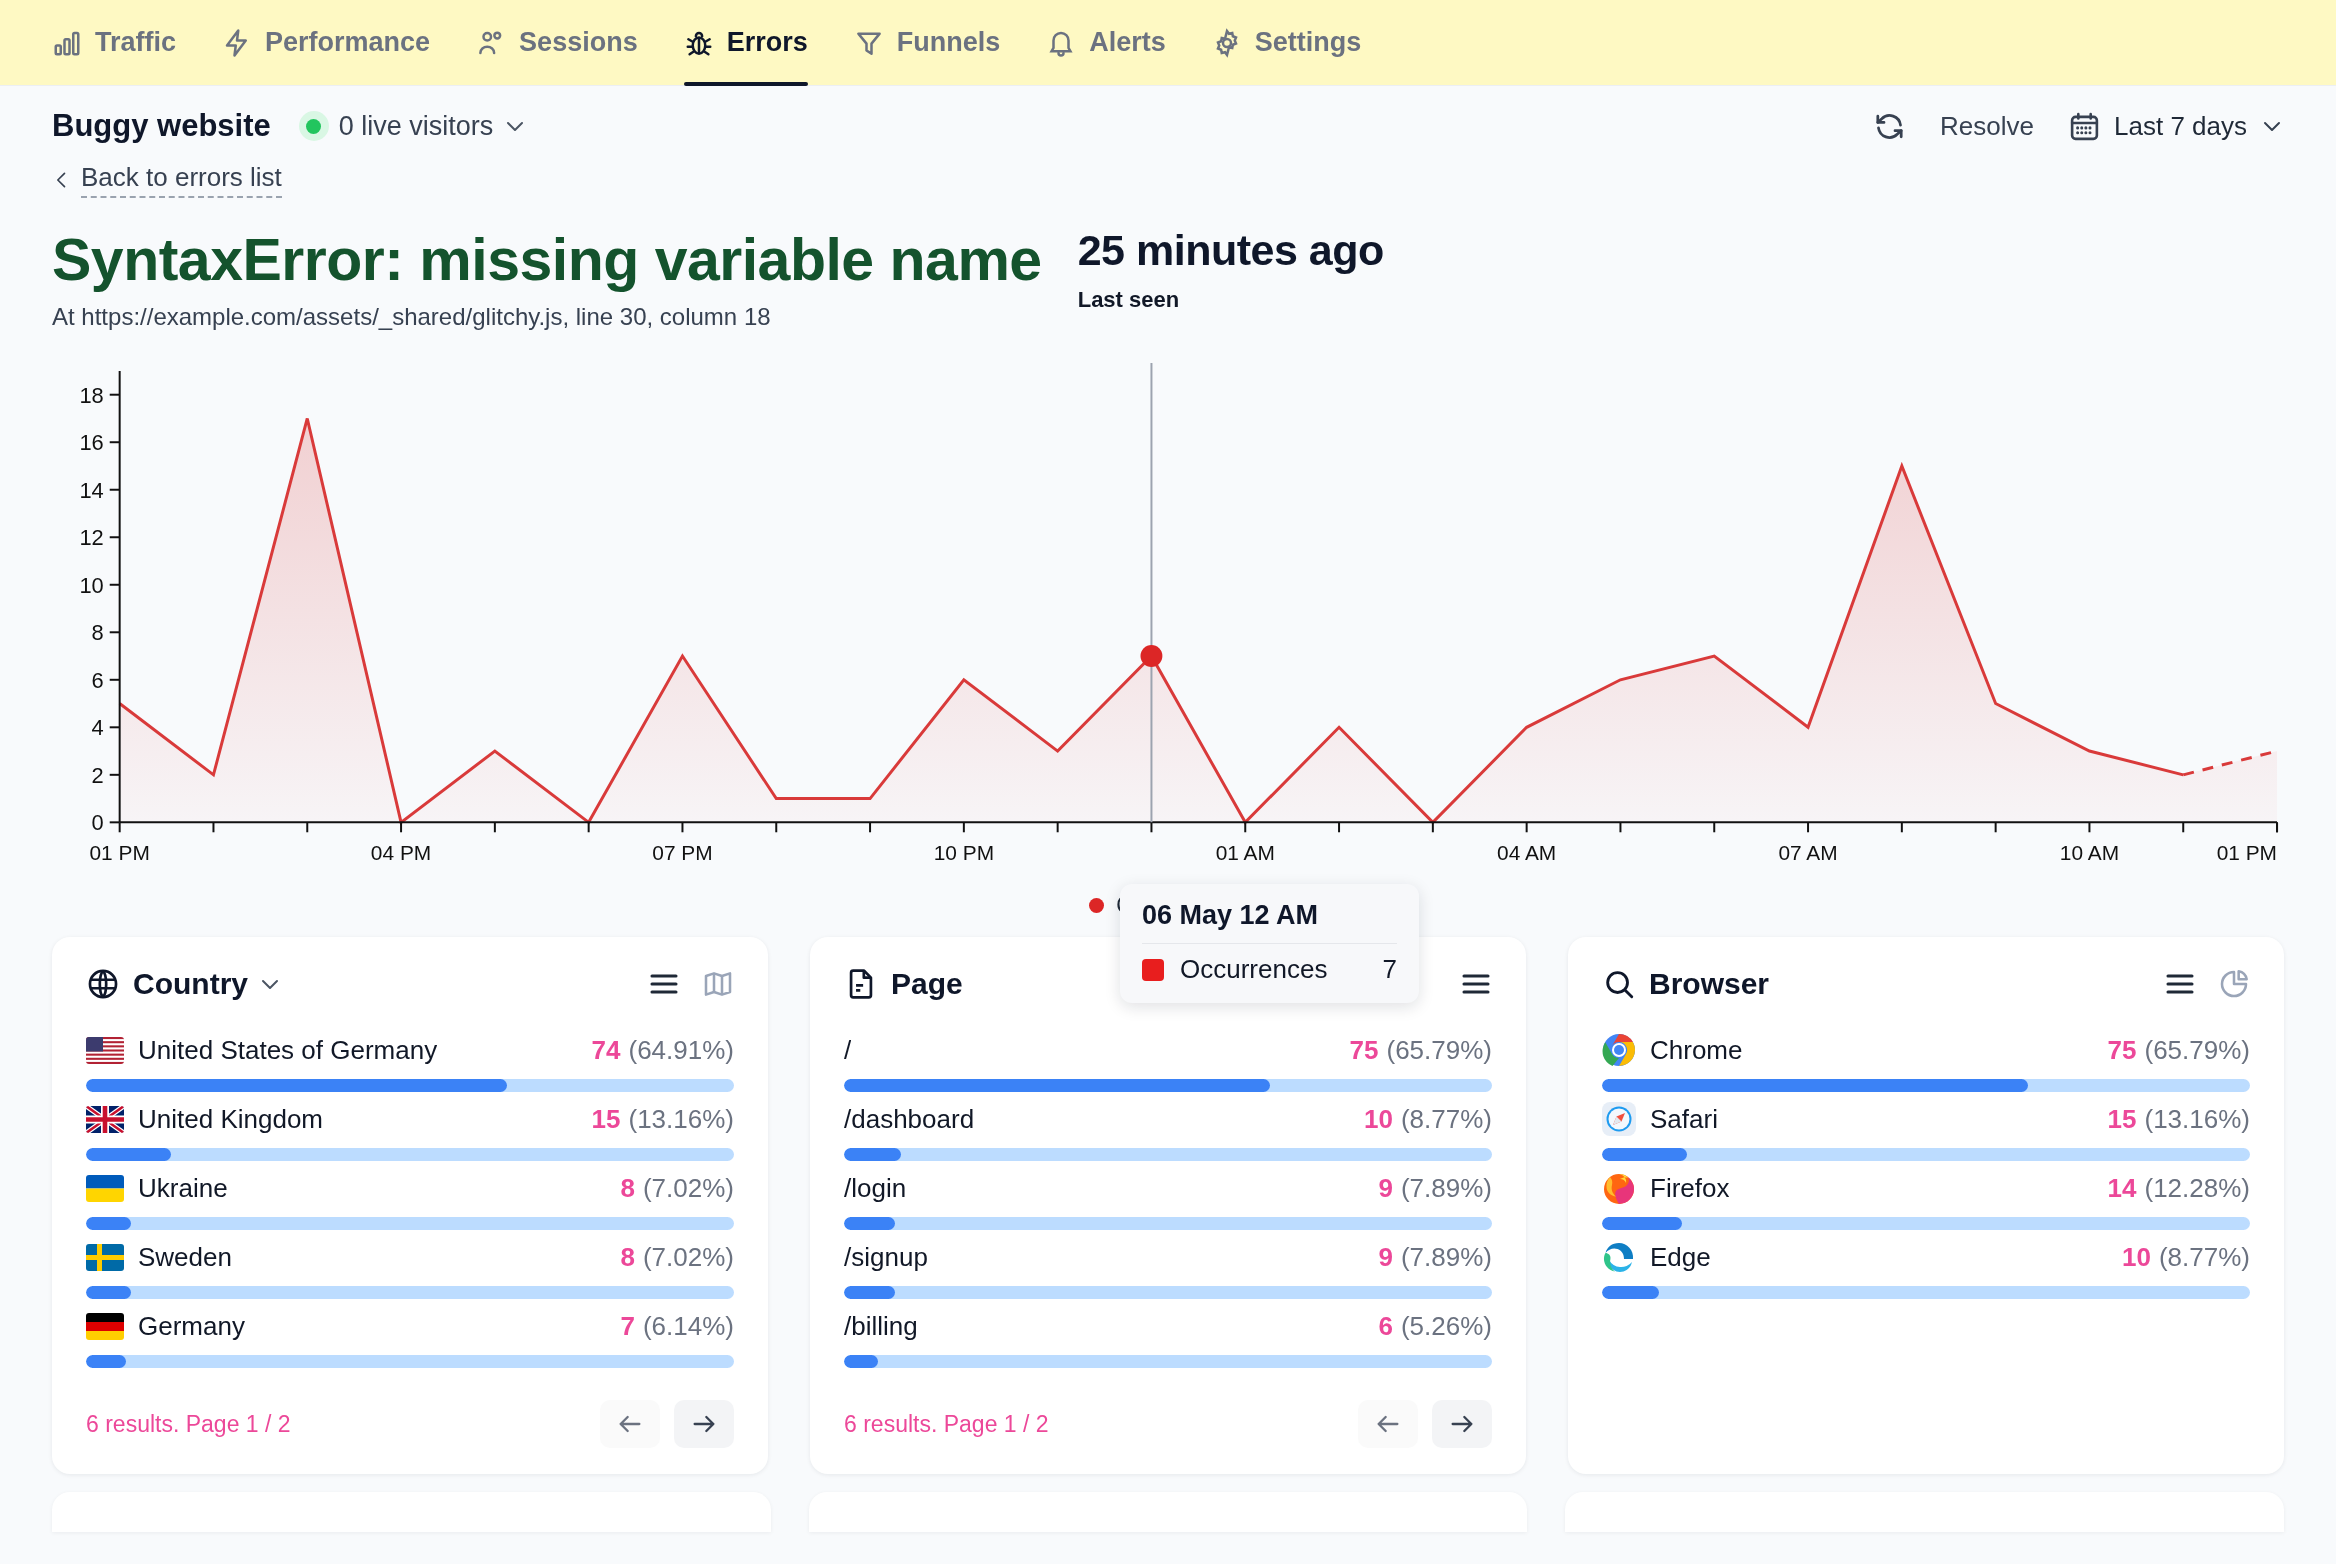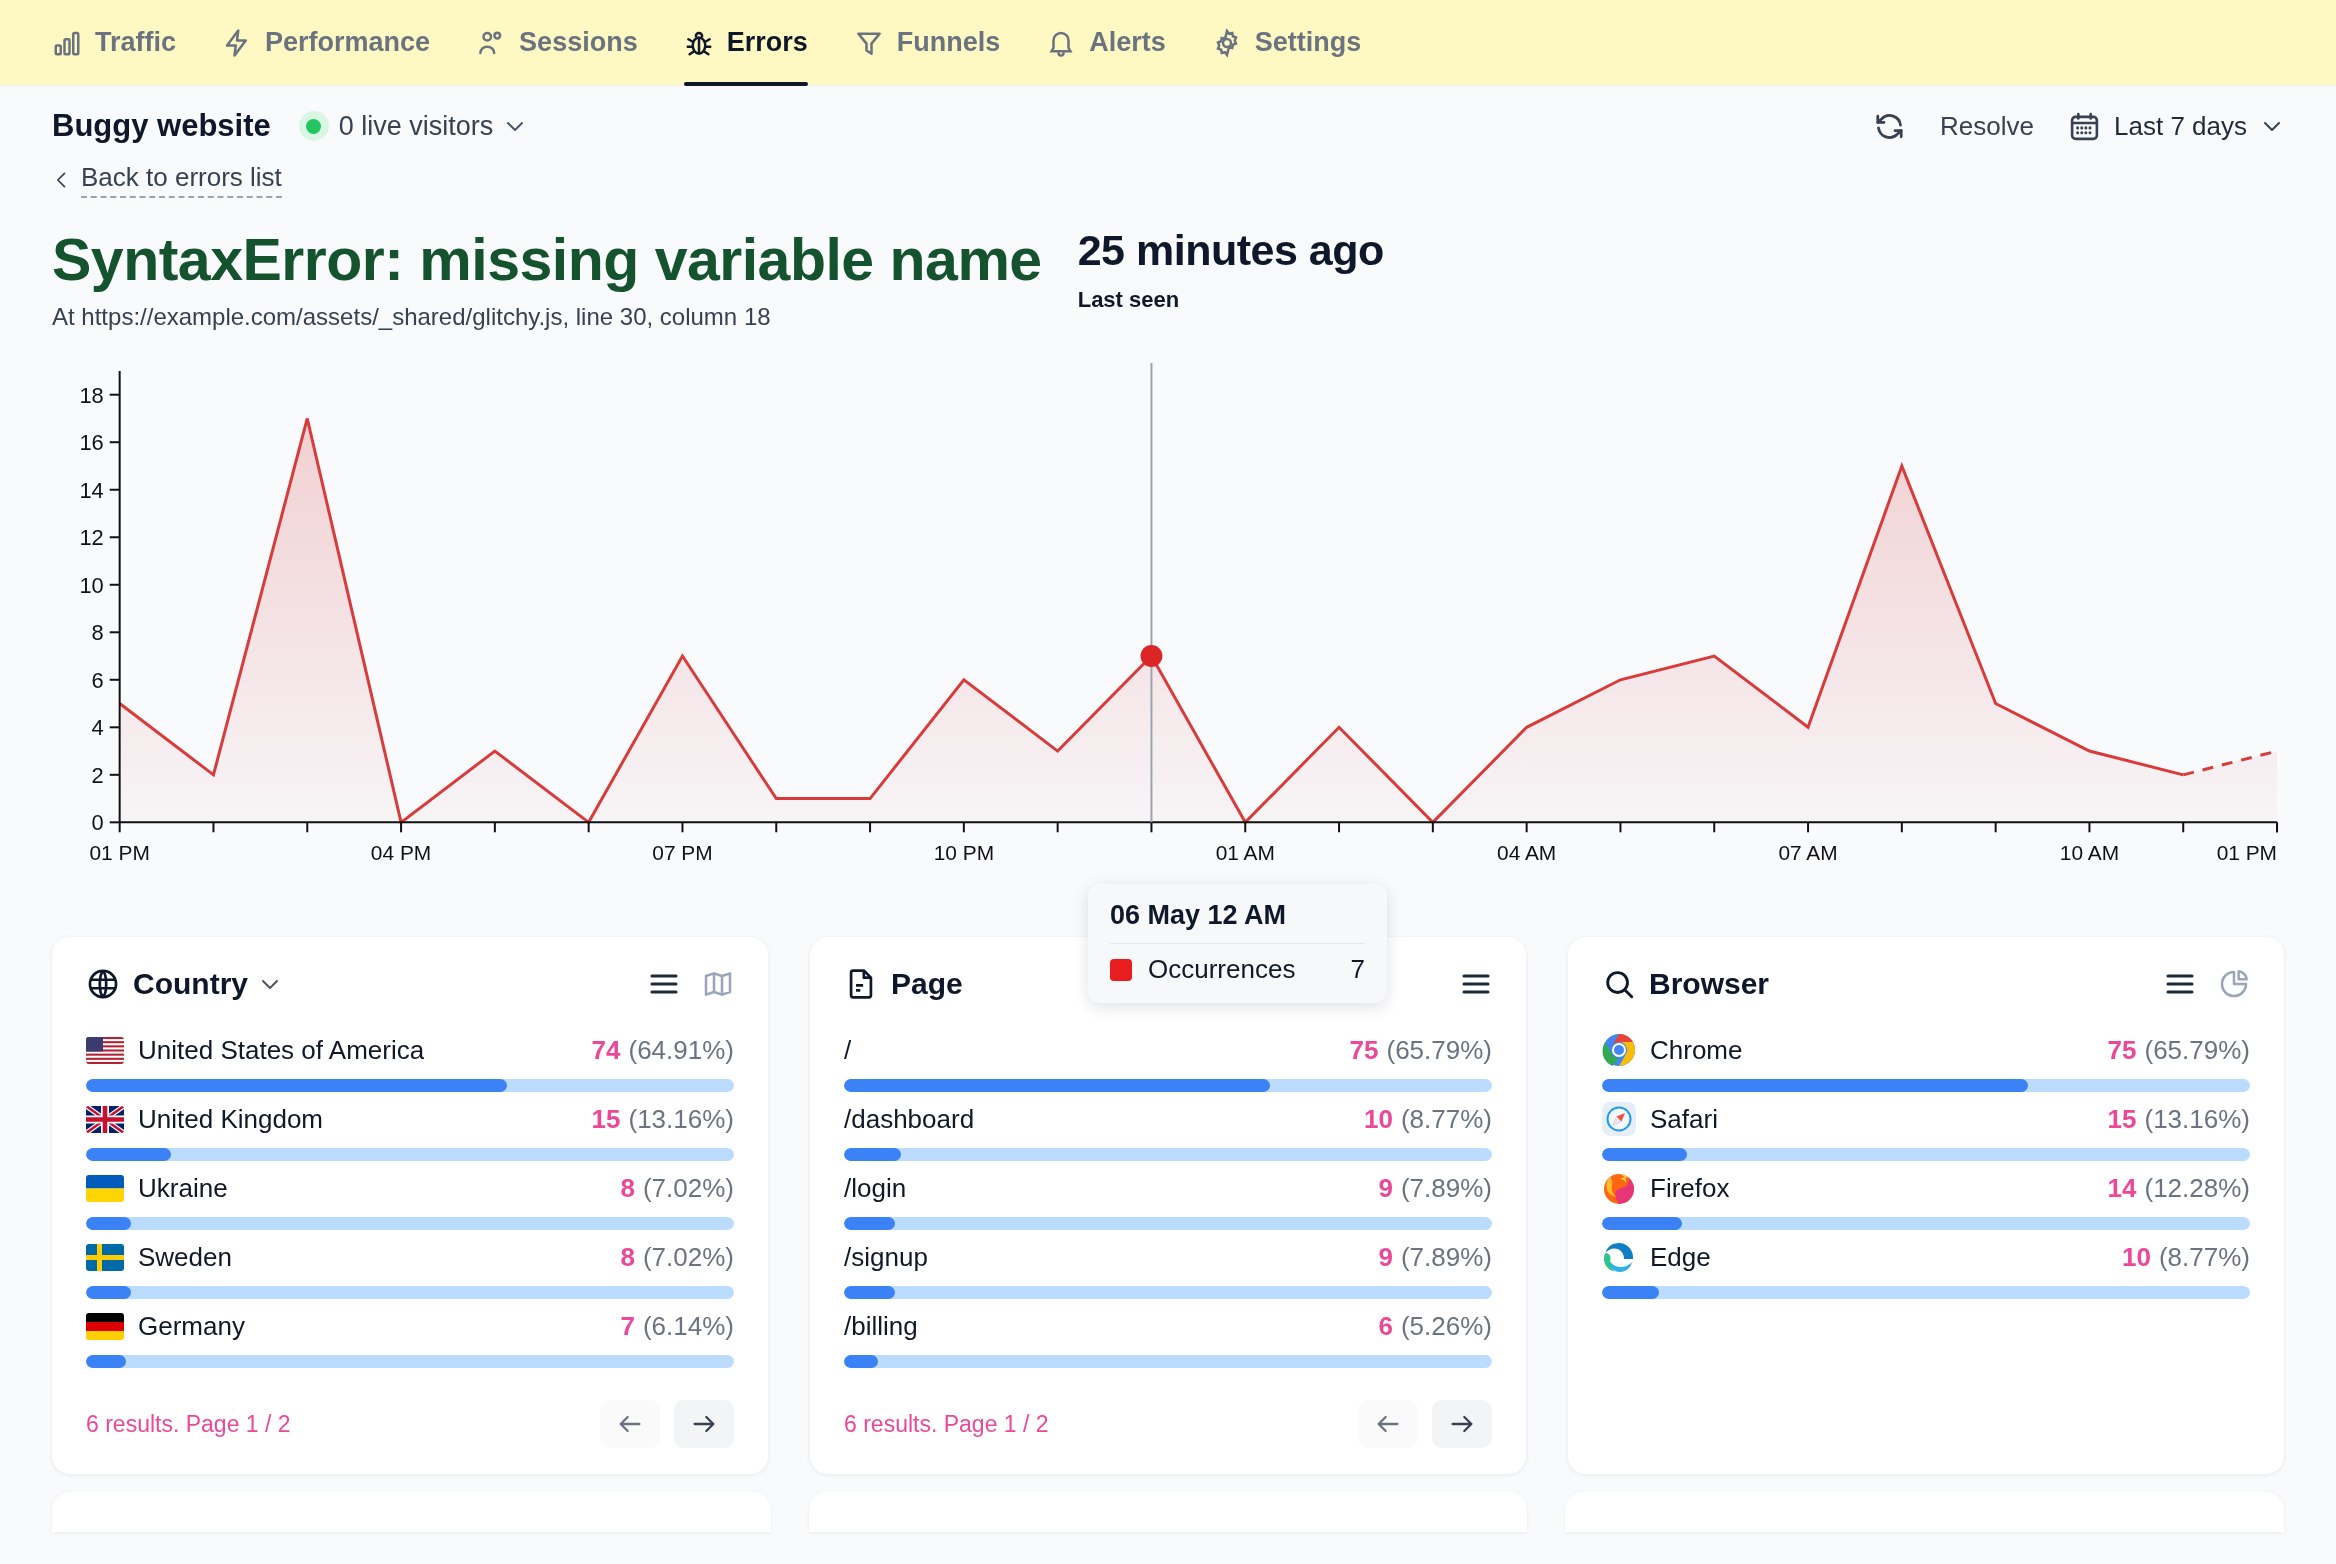--- a/index.html
+++ b/index.html
@@ -114,21 +114,21 @@
   .chart-svg { display: block; width: 2233px; height: 517px; }
   .legend {
     display: flex; align-items: center; justify-content: center;
     gap: 12px; margin-top: 12px;
   }
   .legdot { width: 15px; height: 15px; border-radius: 50%; background: #dc2626; }
   .legtext { font-size: 23px; color: #1f2937; }
 
   .tooltip {
     position: absolute;
-    left: 1088px;
+    left: 1120px;
     top: 521px;
     width: 299px;
     background: #f7f8fa;
     border-radius: 12px;
     box-shadow: 0 4px 16px rgba(15,23,42,.13);
     padding: 16px 22px 18px 22px;
   }
   .tt-title { font-size: 27px; font-weight: 700; color: #0f172a; }
   .tt-div { height: 1px; background: #e5e7eb; margin: 12px 0 10px 0; }
   .tt-row { display: flex; align-items: center; gap: 16px; }
@@ -416,21 +416,21 @@
             <span class="flag"><svg viewBox="0 0 38 27">
                 <rect width="38" height="27" fill="#b22234"></rect>
                 <rect y="2.076923076923077" width="38" height="2.076923076923077" fill="#fff"></rect>
                 <rect y="6.230769230769231" width="38" height="2.076923076923077" fill="#fff"></rect>
                 <rect y="10.384615384615385" width="38" height="2.076923076923077" fill="#fff"></rect>
                 <rect y="14.538461538461538" width="38" height="2.076923076923077" fill="#fff"></rect>
                 <rect y="18.692307692307693" width="38" height="2.076923076923077" fill="#fff"></rect>
                 <rect y="22.846153846153847" width="38" height="2.076923076923077" fill="#fff"></rect>
                 <rect width="17" height="14.5" fill="#3c3b6e"></rect>
               </svg></span>
-            <span class="rowlabel">United States of America</span>
+            <span class="rowlabel">United States of Germany</span>
             <span class="rowvals">
               <span class="rowcount">74</span>
               <span class="rowpct">(64.91%)</span>
             </span>
           </div>
           <div class="bar">
             <div class="barfill" style="width:64.91%"></div>
           </div>
         </div>
         <div class="row">

